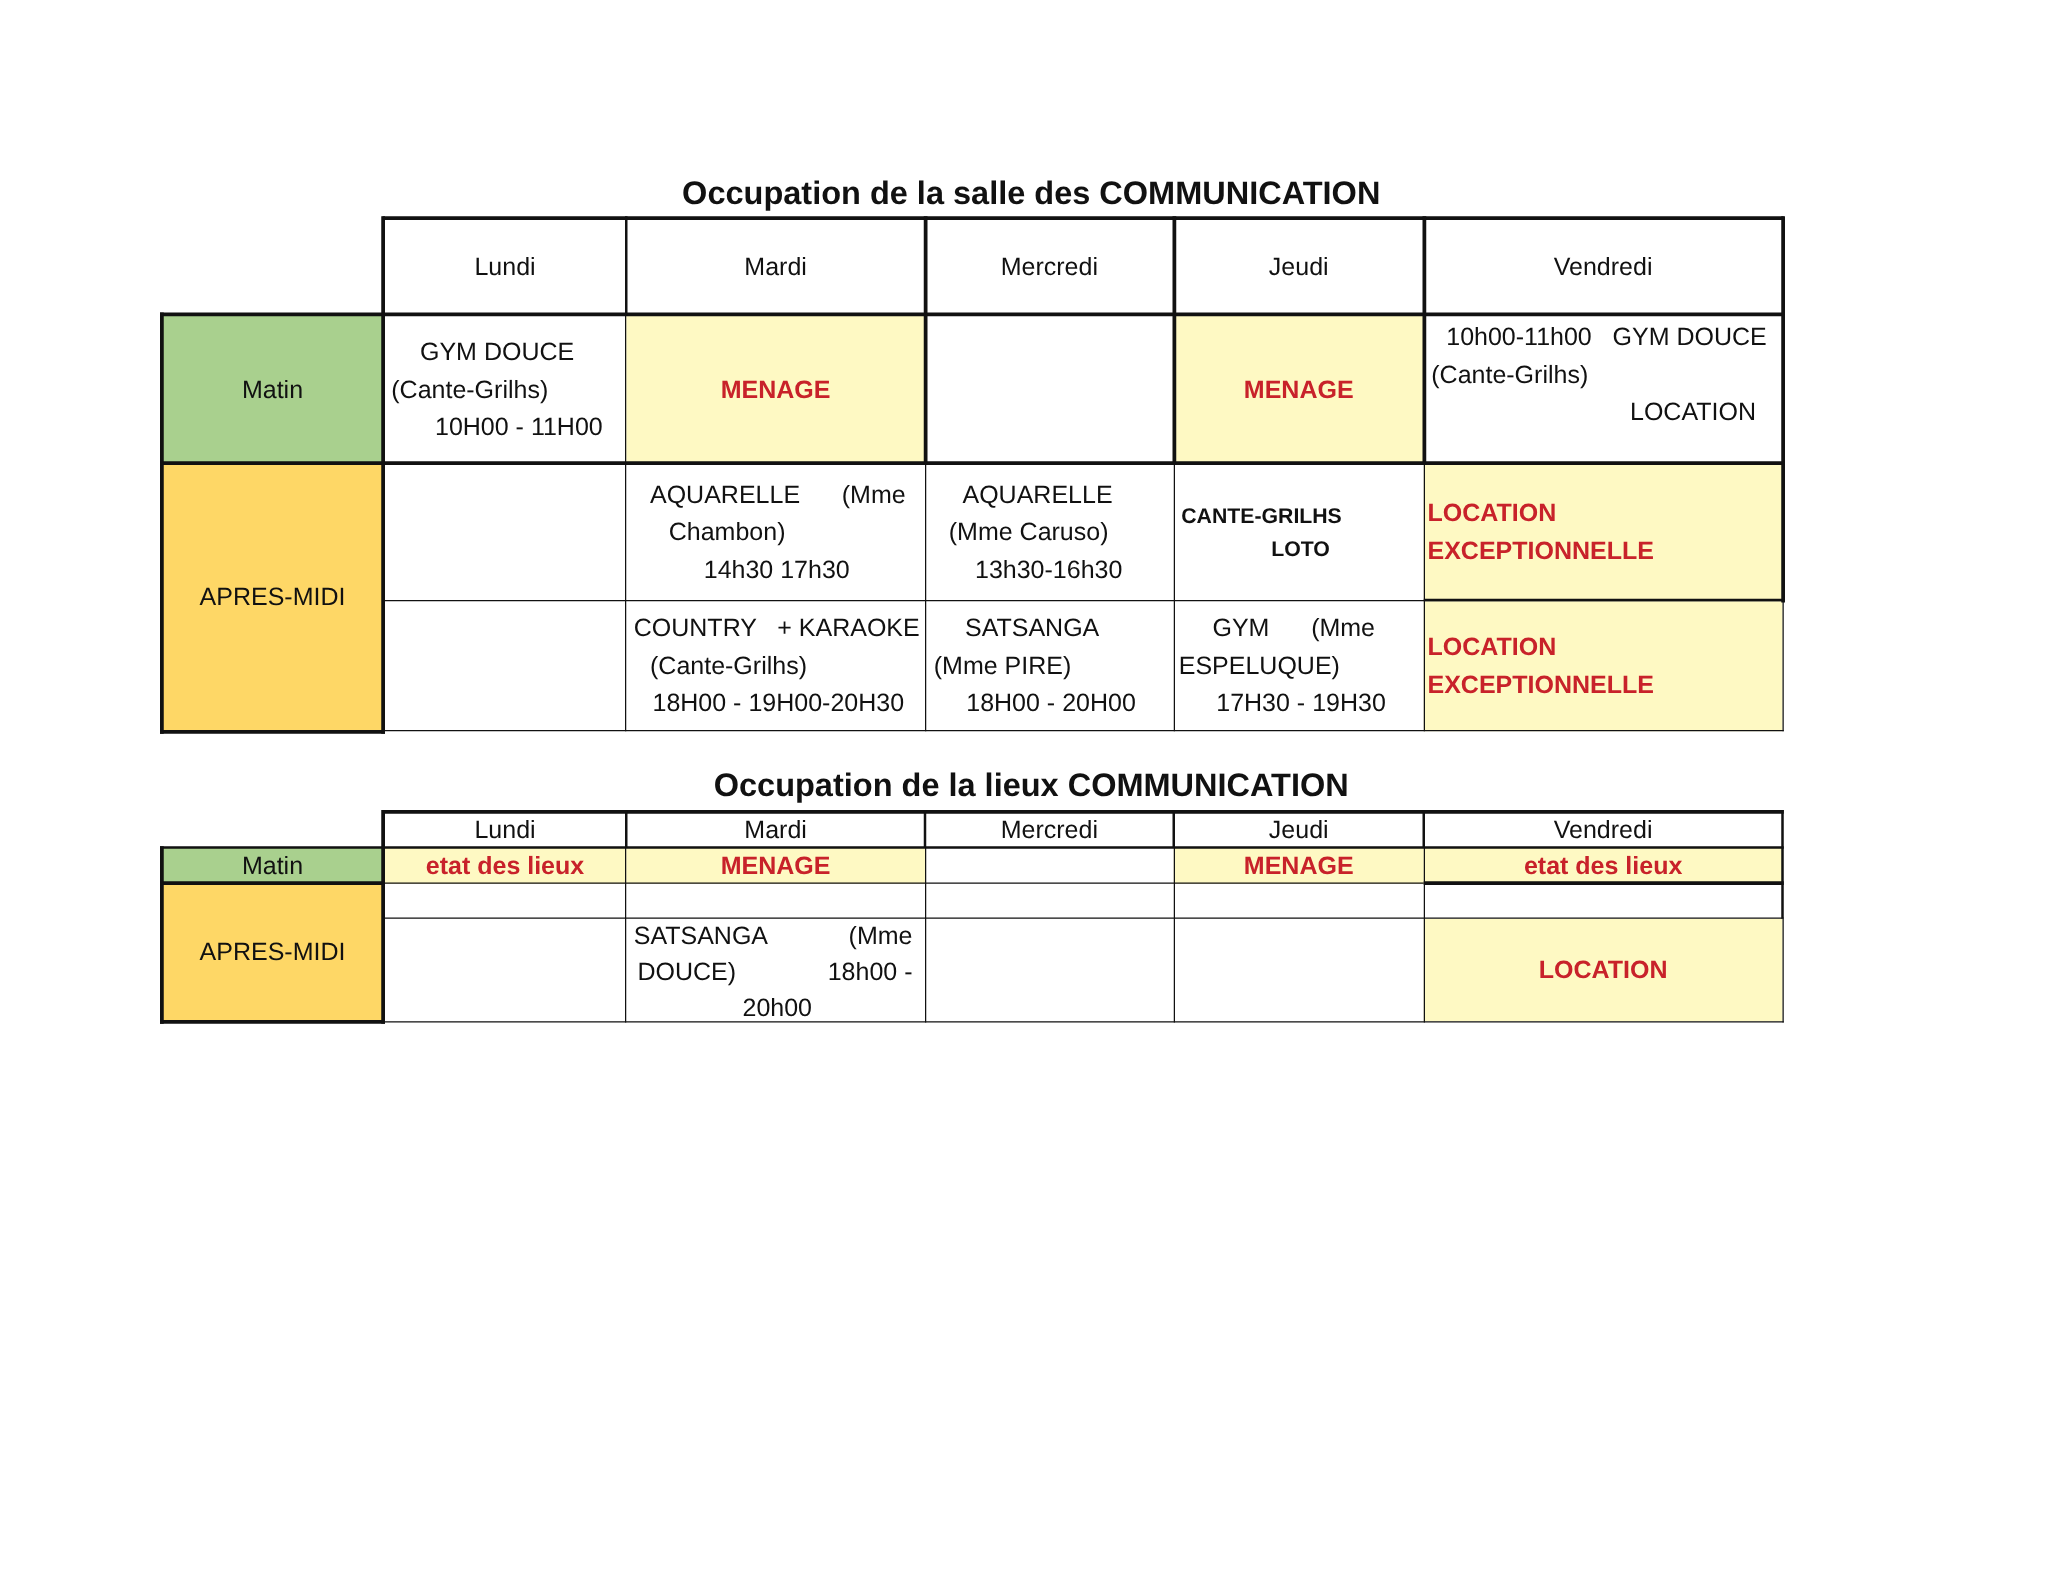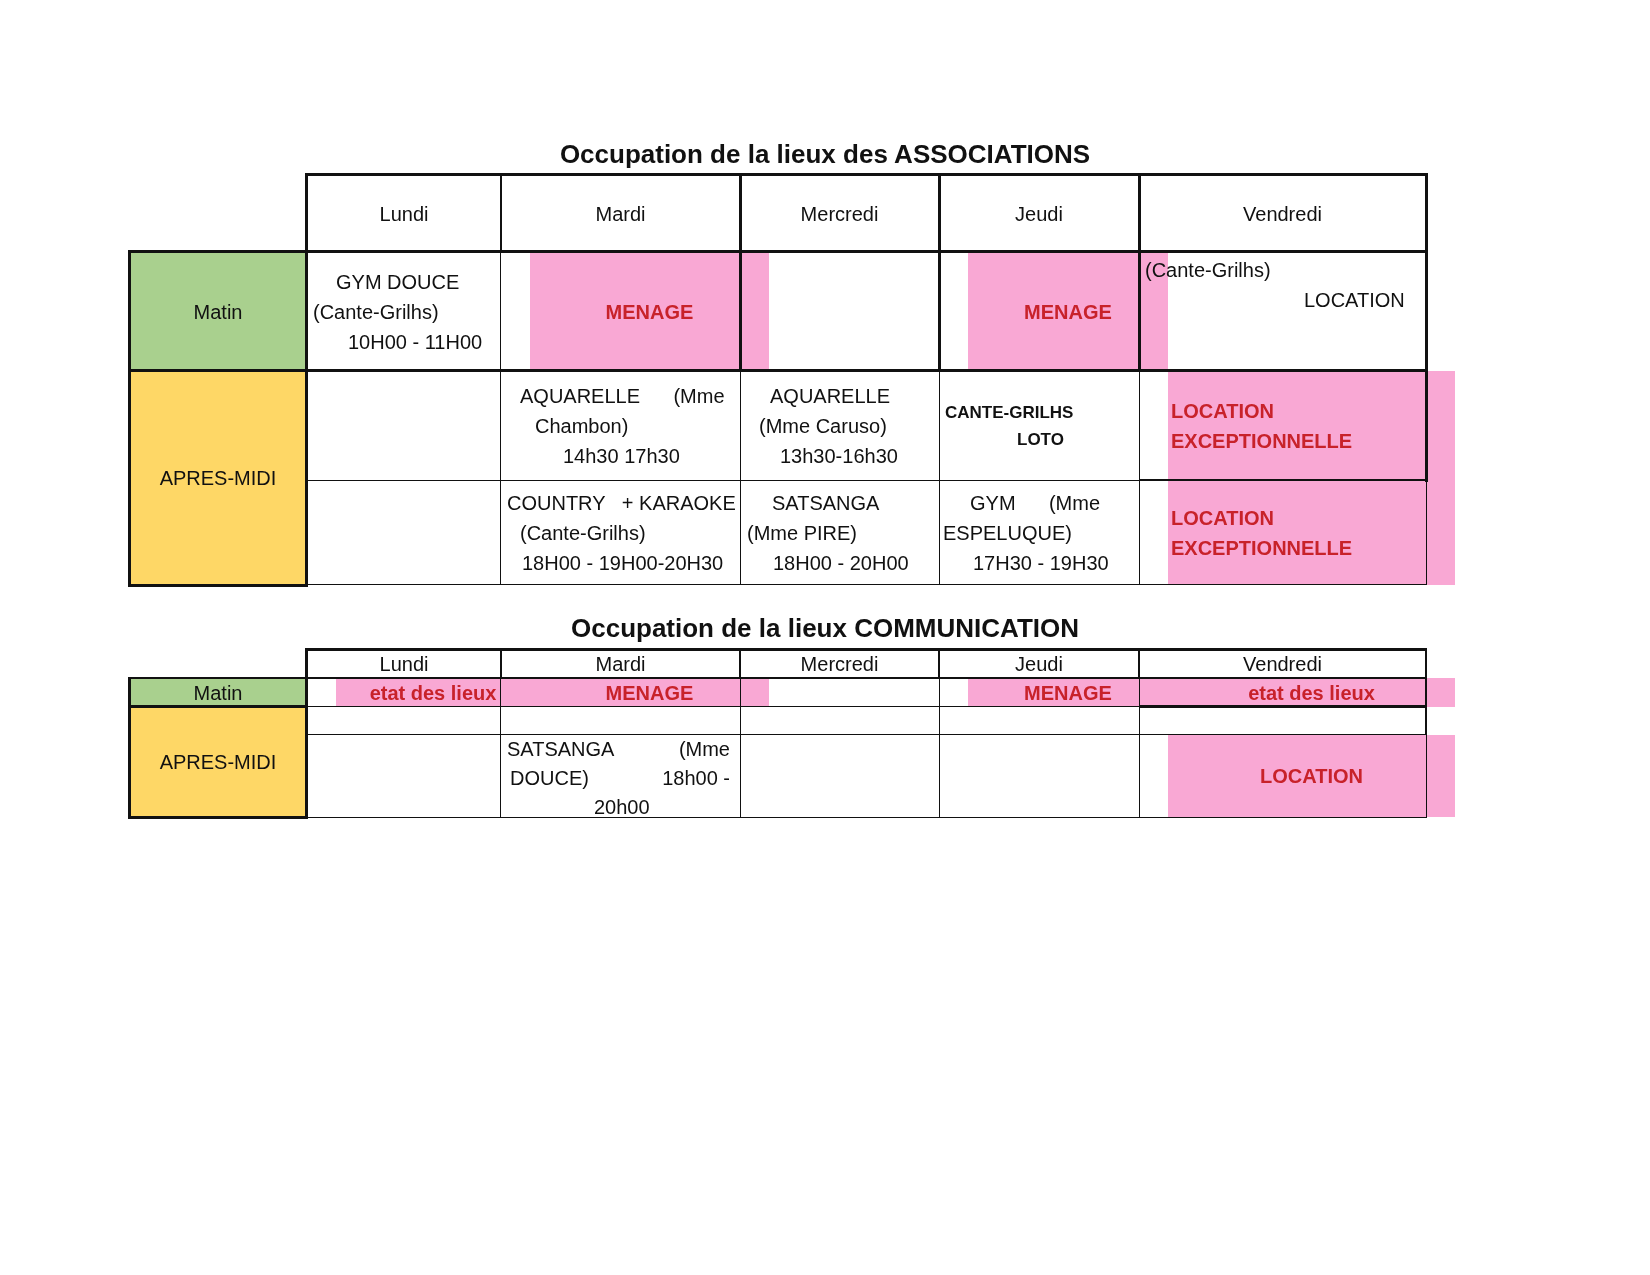--- a/index.html
+++ b/index.html
@@ -1,51 +1,52 @@
 <!DOCTYPE html>
 <html><head>
 <meta charset="utf-8">
 <style>
   html, body { margin:0; padding:0; background:#ffffff; }
   body { width:1650px; height:1275px; position:relative; font-family:"Liberation Sans", sans-serif; color:#111; overflow:hidden; }
   .title { position:absolute; left:0; width:1650px; text-align:center; font-weight:bold; font-size:26px; color:#111; }
   .cell { position:absolute; box-sizing:border-box; display:flex; flex-direction:column; justify-content:center; font-size:20px; line-height:30px; }
   .b { font-weight:normal; }
   .red { color:#c8222a; font-weight:bold; }
-  .pink { background:#f9a8d4;margin-left:29px; }
+  .pink { background:#fef9c3; }
   .green { background:#a9d08e; }
   .yellow { background:#fed766; }
   .center { align-items:center; text-align:center; }
   .line { position:absolute; background:#111; }
   .pre { white-space:pre; }
   .small { font-size:17px;font-weight:bold; }
 </style>
 </head>
 <body>
 
-<div class="title" style="top:139px;">Occupation de la lieux des ASSOCIATIONS</div>
+<div class="title" style="top:139px;">Occupation de la salle des COMMUNICATION</div>
 
 <div class="cell green center b" style="left:129px;top:252px;width:178px;height:119px;">Matin</div>
 <div class="cell yellow center b" style="left:129px;top:371px;width:178px;height:214px;">APRES-MIDI</div>
 
 <div class="cell center b" style="left:307px;top:175px;width:194px;height:77px;">Lundi</div>
 <div class="cell center b" style="left:501px;top:175px;width:239px;height:77px;">Mardi</div>
 <div class="cell center b" style="left:740px;top:175px;width:199px;height:77px;">Mercredi</div>
 <div class="cell center b" style="left:939px;top:175px;width:200px;height:77px;">Jeudi</div>
 <div class="cell center b" style="left:1139px;top:175px;width:287px;height:77px;">Vendredi</div>
 
 <div class="cell" style="left:307px;top:252px;width:194px;height:119px;padding-left:6px;">
   <div class="b" style="padding-left:23px;">GYM DOUCE</div>
   <div>(Cante-Grilhs)</div>
   <div style="padding-left:35px;">10H00 - 11H00</div>
 </div>
 <div class="cell pink center red" style="left:501px;top:252px;width:239px;height:119px;">MENAGE</div>
 <div class="cell" style="left:740px;top:252px;width:199px;height:119px;"></div>
 <div class="cell pink center red" style="left:939px;top:252px;width:200px;height:119px;">MENAGE</div>
 <div class="cell" style="left:1139px;top:252px;width:287px;height:119px;padding-left:6px;justify-content:flex-start;padding-top:3px;">
+  <div class="pre"><span style="padding-left:12px;">10h00-11h00</span>   <span class="b">GYM DOUCE</span></div>
   <div>(Cante-Grilhs)</div>
   <div style="padding-left:159px;">LOCATION</div>
 </div>
 
 <div class="cell" style="left:307px;top:371px;width:194px;height:110px;"></div>
 <div class="cell" style="left:501px;top:371px;width:239px;height:110px;padding-left:19px;">
   <div class="pre"><span class="b">AQUARELLE</span>      <span>(Mme</span></div>
   <div style="padding-left:15px;">Chambon)</div>
   <div style="padding-left:43px;">14h30 17h30</div>
 </div>

